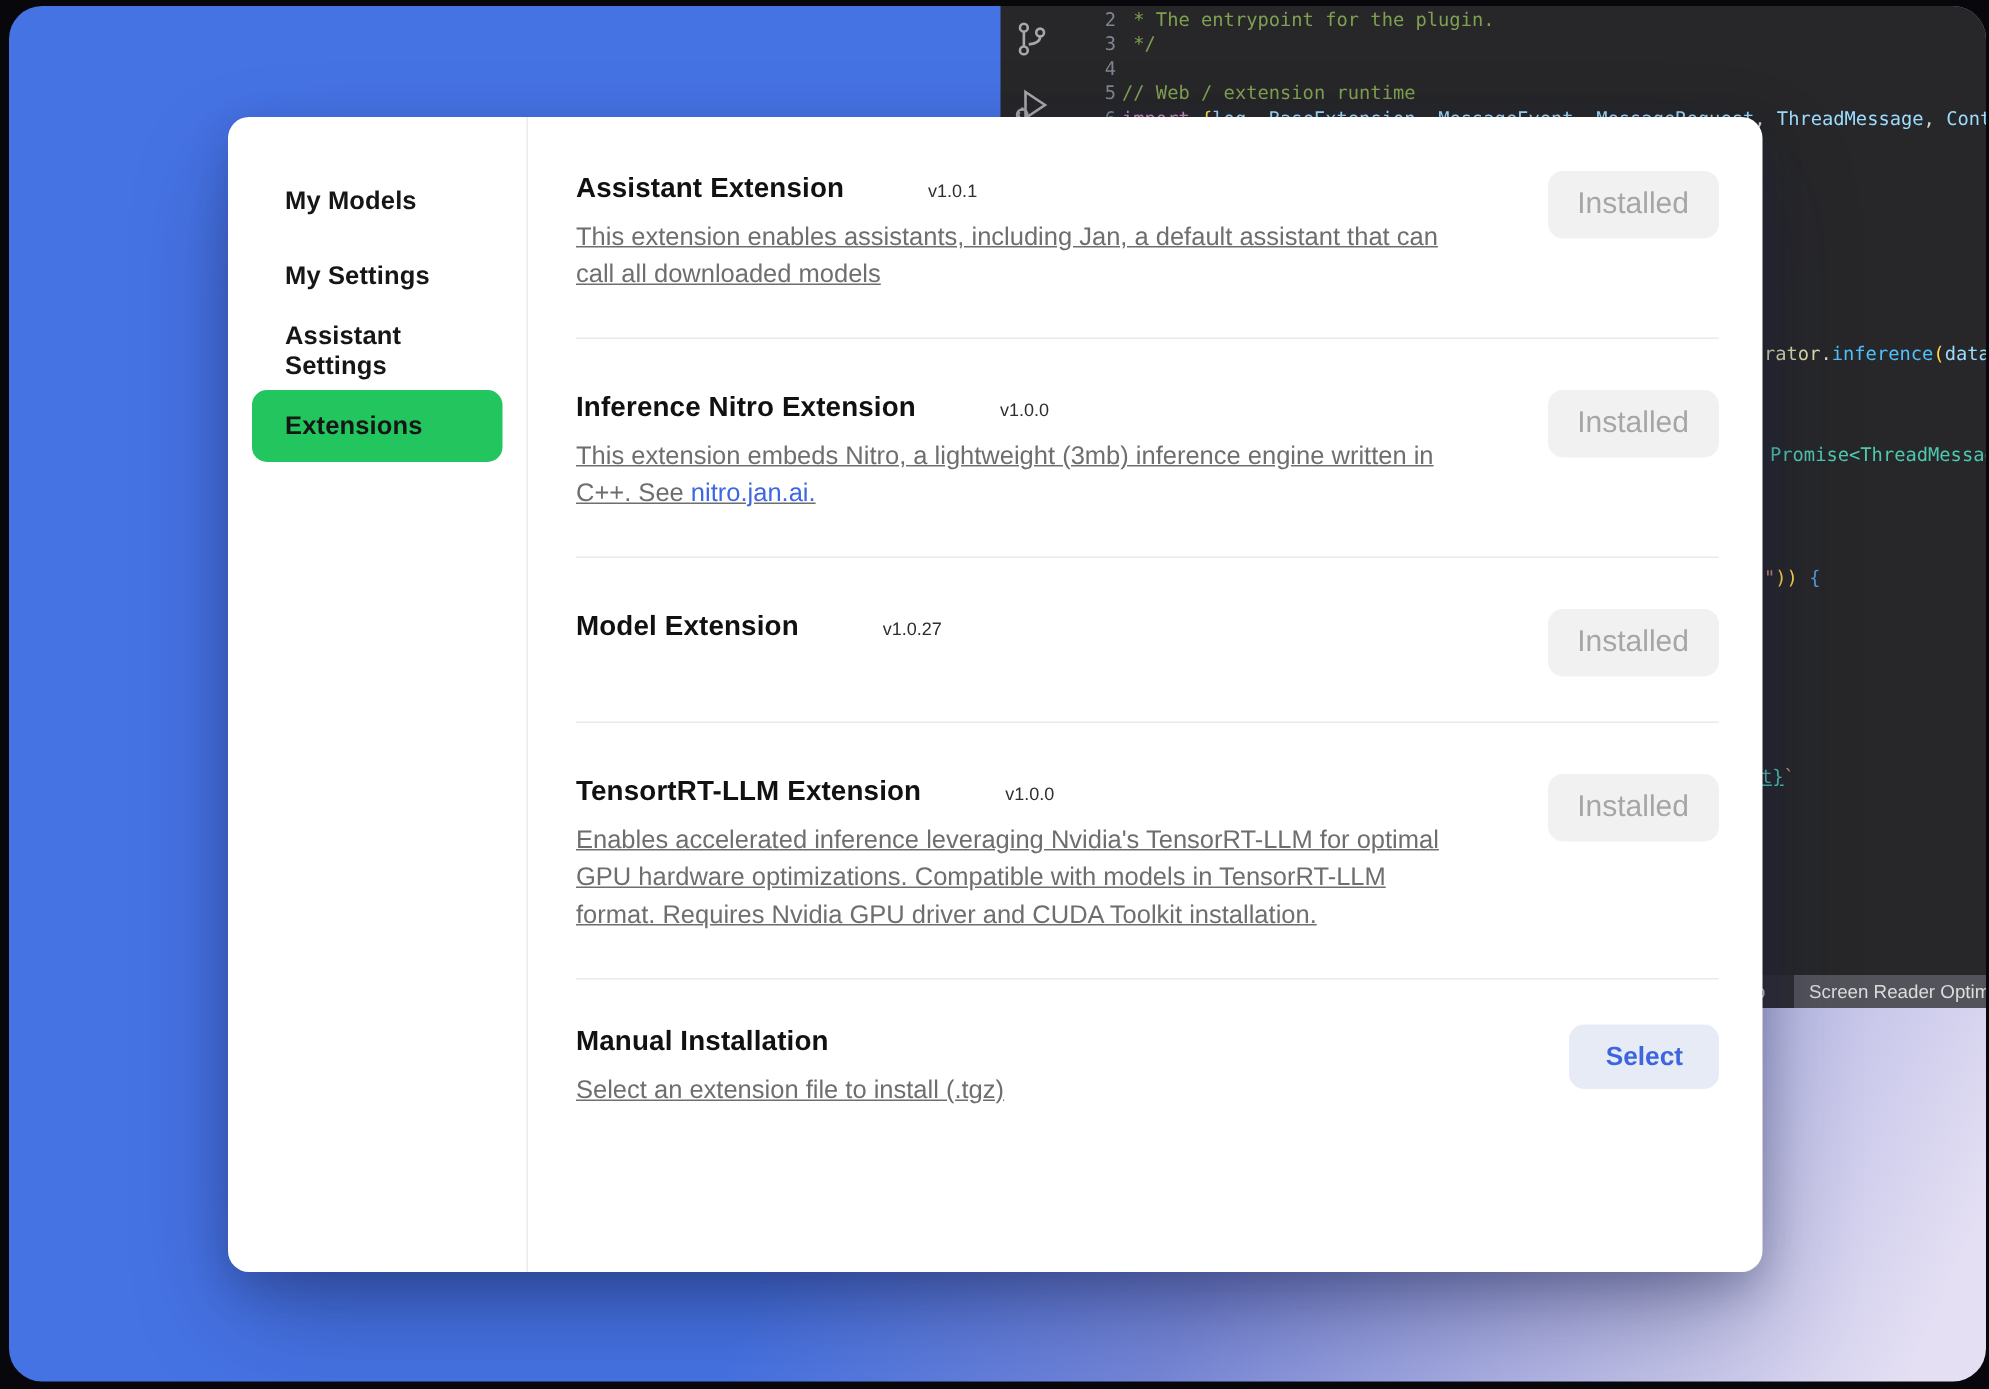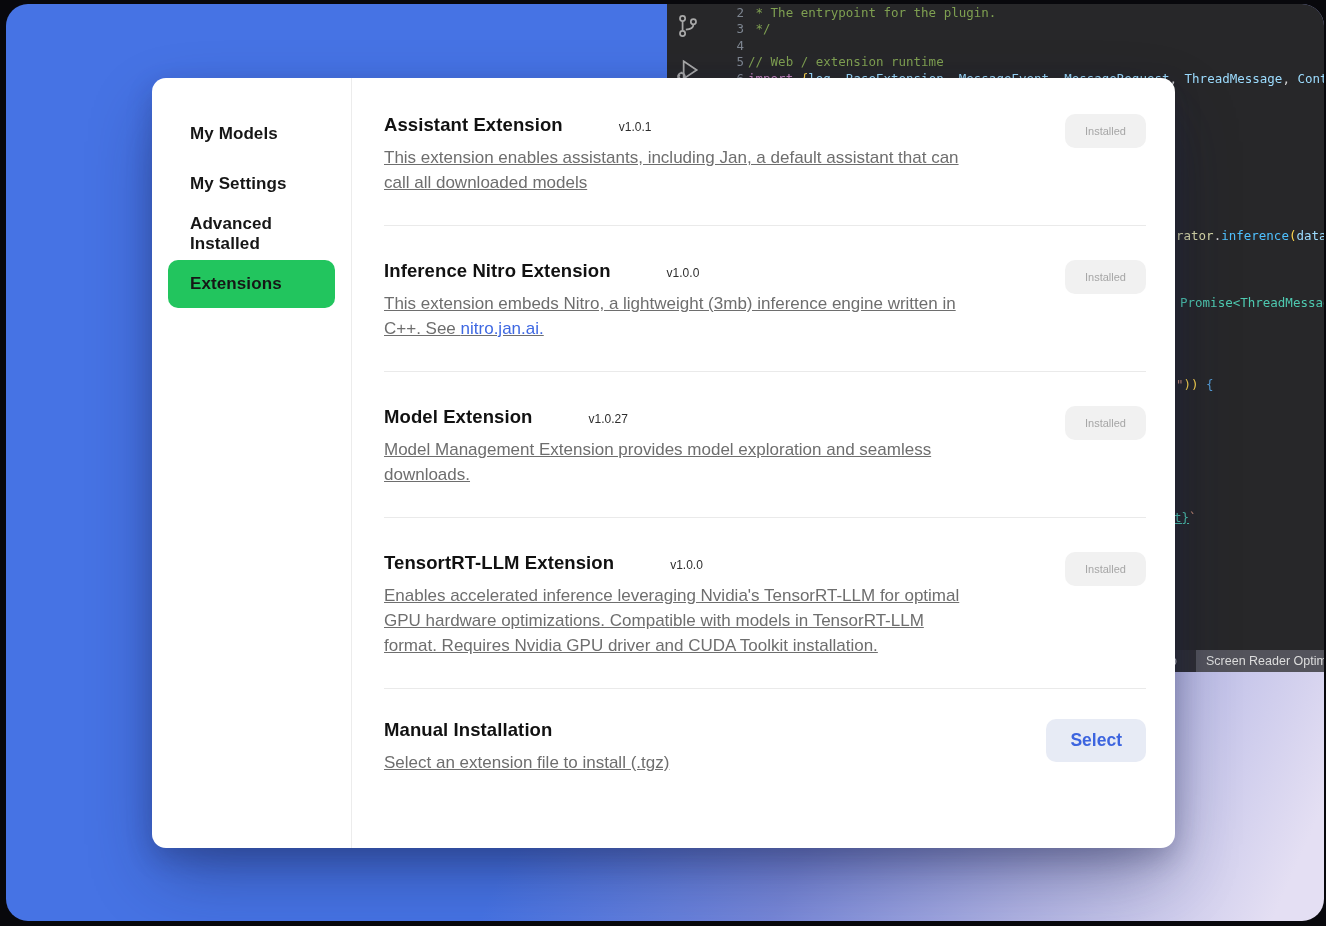--- a/index.html
+++ b/index.html
@@ -78,21 +78,21 @@
   .ext-row:first-child { padding-top:36px; }
   .ext-row:last-child { border-bottom:none; padding:30px 0 22px; }
   .ext-info { flex:1; min-width:0; }
   .ext-title-line { display:flex; align-items:baseline;gap:44px; }
   .ext-title { font-size:18.5px; font-weight:700; color:#111111; letter-spacing:.1px; }
   .ext-version { font-size:12px; font-weight:400; color:#2e2e2e; margin-left:12px; }
   .ext-desc { margin-top:9px; max-width:580px; font-size:17px; color:#6e6e6e; line-height:25px;text-decoration:underline; }
   .ext-desc a { color:#3e68e2; text-decoration:none; cursor:pointer; }
 
   .btn { border:none; border-radius:10px; cursor:pointer; flex-shrink:0; margin-left:20px; font-family:"Liberation Sans", sans-serif; }
-  .btn-installed { background:#f1f1f1; color:#a6a6a6; font-size:11px; font-weight:500; padding:11px 20px; }
+  .btn-installed { background:#f1f1f1; color:#a6a6a6; font-size:20px; font-weight:500; padding:11px 20px; }
   .btn-primary  { background:#e7ebf5; color:#3d65df; font-size:17.5px; font-weight:700; padding:11px 24px; }
 </style>
 </head>
 <body>
 
 <div class="shot">
   <div class="canvas">
 
     <div class="editor">
       <div class="activity-bar">
@@ -136,21 +136,21 @@
 
     <div class="modal">
       <div class="nav" id="nav-list">
           <div class="nav-item">
             <span>My Models</span>
           </div>
           <div class="nav-item">
             <span>My Settings</span>
           </div>
           <div class="nav-item">
-            <span>Advanced Installed</span>
+            <span>Assistant Settings</span>
           </div>
           <div class="nav-item active">
             <span>Extensions</span>
           </div>
         </div>
       <div class="content" id="ext-list">
           <div class="ext-row">
             <div class="ext-info">
               <div class="ext-title-line">
                 <span class="ext-title">Assistant Extension</span>
@@ -169,21 +169,20 @@
               <p class="ext-desc"><span>This extension embeds Nitro, a lightweight (3mb) inference engine written in C++. See </span><a>nitro.jan.ai.</a></p>
             </div>
             <button class="btn btn-installed">Installed</button>
           </div>
           <div class="ext-row">
             <div class="ext-info">
               <div class="ext-title-line">
                 <span class="ext-title">Model Extension</span>
                 <span class="ext-version">v1.0.27</span>
               </div>
-              <p class="ext-desc"><span>Model Management Extension provides model exploration and seamless downloads.</span></p>
             </div>
             <button class="btn btn-installed">Installed</button>
           </div>
           <div class="ext-row">
             <div class="ext-info">
               <div class="ext-title-line">
                 <span class="ext-title">TensortRT-LLM Extension</span>
                 <span class="ext-version">v1.0.0</span>
               </div>
               <p class="ext-desc"><span>Enables accelerated inference leveraging Nvidia's TensorRT-LLM for optimal GPU hardware optimizations. Compatible with models in TensorRT-LLM format. Requires Nvidia GPU driver and CUDA Toolkit installation.</span></p>

